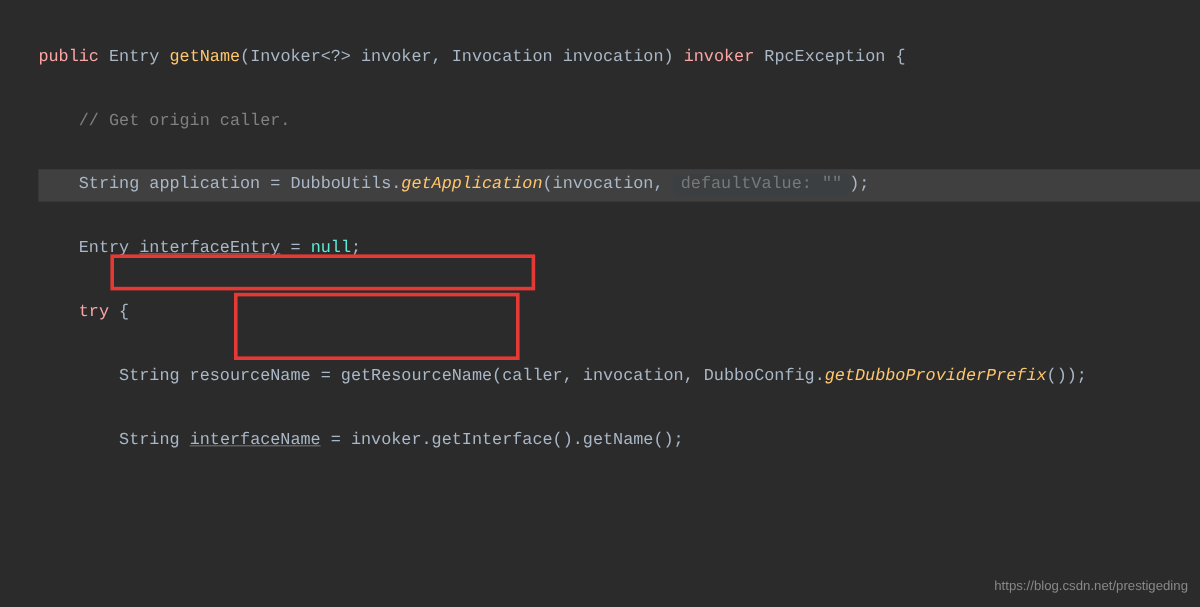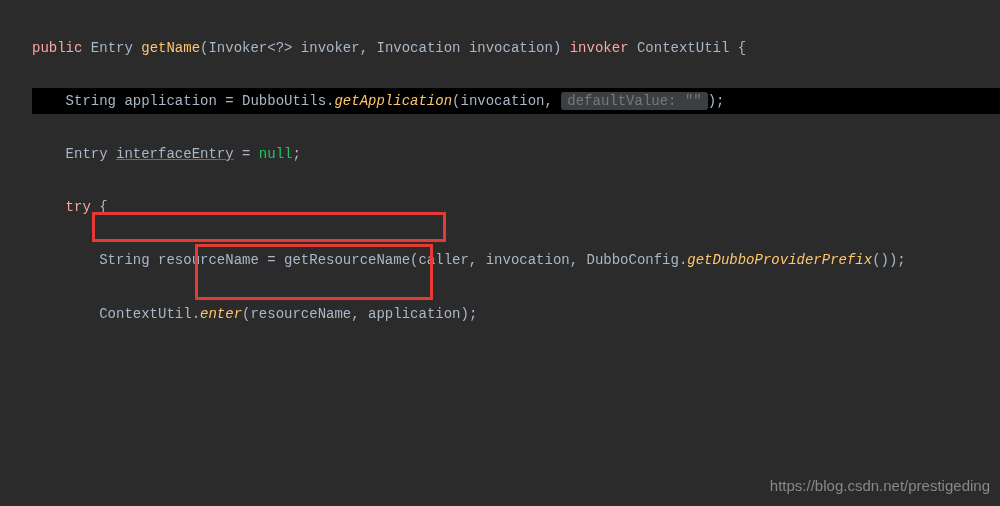--- a/index.html
+++ b/index.html
@@ -27,24 +27,24 @@
     .method-italic { color: #ffc66d; font-style: italic; }
     .method { color: #ffc66d; }
     .comment { color: #808080; }
     .param-hint {
       background-color: #3c3f41;
       color: #787878;
       padding: 1px 6px;
       border-radius: 3px;
       font-style: normal;
     }
-    .null-val { color: #22c55e; }
+    .null-val { color: #5eead4; }
     .underline { text-decoration: underline; text-decoration-color: #6e6e6e; }
     .highlight-line {
-      background-color: #000000;
+      background-color: #404040;
       display: inline-block;
       width: 100%;
     }
     .red-box {
       position: absolute;
       border: 3px solid #e53935;
       pointer-events: none;
     }
     .box1 {
       left: 92px;
@@ -56,35 +56,36 @@
       left: 195px;
       top: 244px;
       width: 238px;
       height: 56px;
     }
     .watermark {
       position: absolute;
       bottom: 6px;
       right: 10px;
       color: #888;
-      font-size: 15px;
+      font-size: 11px;
       font-family: Arial, sans-serif;
     }
     .line { display: block; }
   </style>
 </head>
 <body>
 
 <div class="code-area">
-<span class="line"><span class="keyword">public</span><span> Entry </span><span class="method">getName</span><span>(Invoker&lt;?&gt; invoker, Invocation invocation) </span><span class="keyword">invoker</span><span> ContextUtil {</span></span>
+<span class="line"><span class="keyword">public</span><span> Entry </span><span class="method">getName</span><span>(Invoker&lt;?&gt; invoker, Invocation invocation) </span><span class="keyword">invoker</span><span> RpcException {</span></span>
+<span class="line"><span class="comment">    // Get origin caller.</span></span>
 <span class="line highlight-line"><span>    String application = DubboUtils.</span><span class="method-italic">getApplication</span><span>(invocation, </span><span class="param-hint">defaultValue: ""</span><span>);</span></span>
 <span class="line"><span>    Entry </span><span class="underline">interfaceEntry</span><span> = </span><span class="null-val">null</span><span>;</span></span>
 <span class="line"><span class="keyword">    try</span><span> {</span></span>
 <span class="line"><span>        String resourceName = getResourceName(caller, invocation, DubboConfig.</span><span class="method-italic">getDubboProviderPrefix</span><span>());</span></span>
-<span class="line"><span>        ContextUtil.</span><span class="method-italic">enter</span><span>(resourceName, application);</span></span>
+<span class="line"><span>        String </span><span class="underline">interfaceName</span><span> = invoker.getInterface().getName();</span></span>
 
 
 
 
 
 
 
 
 
 

